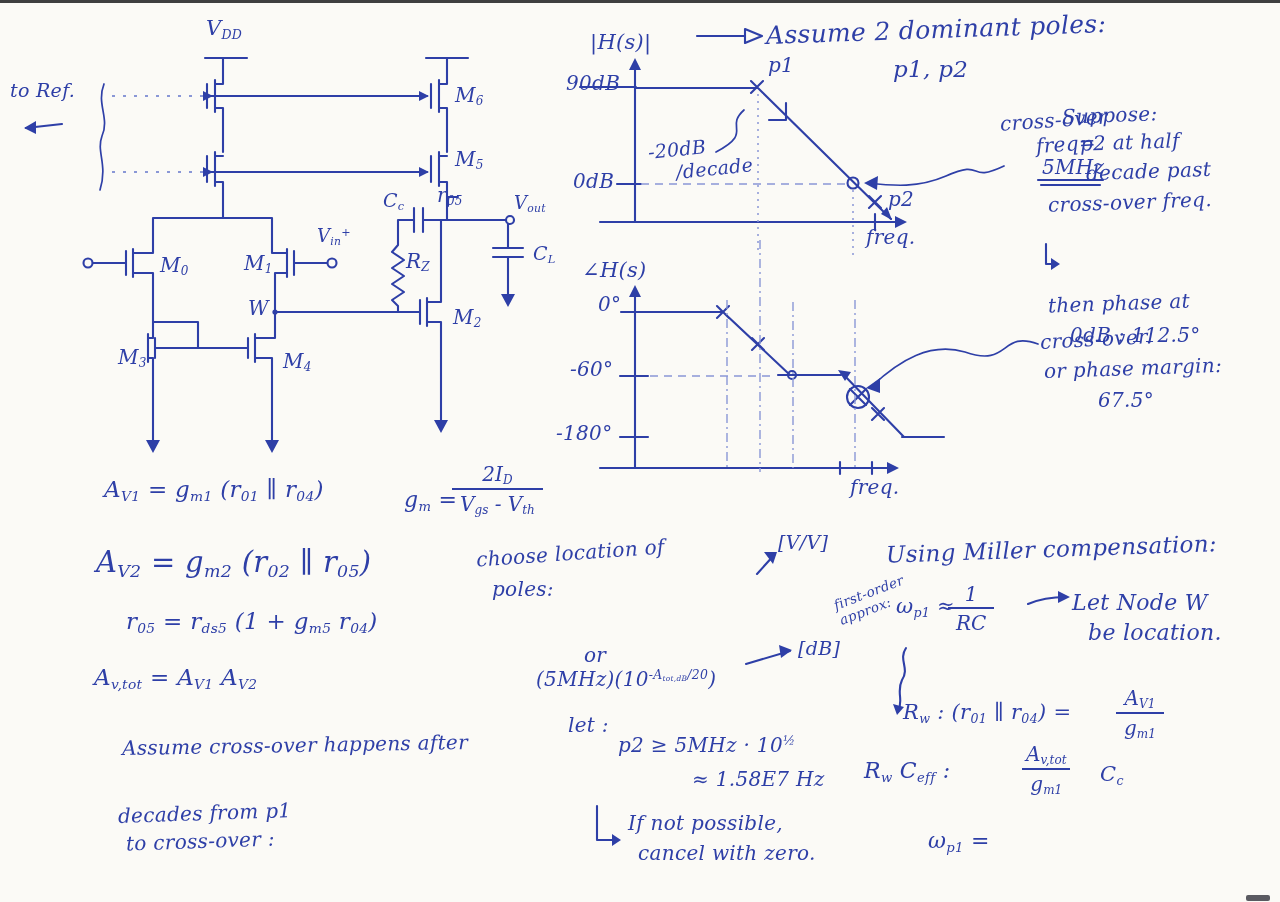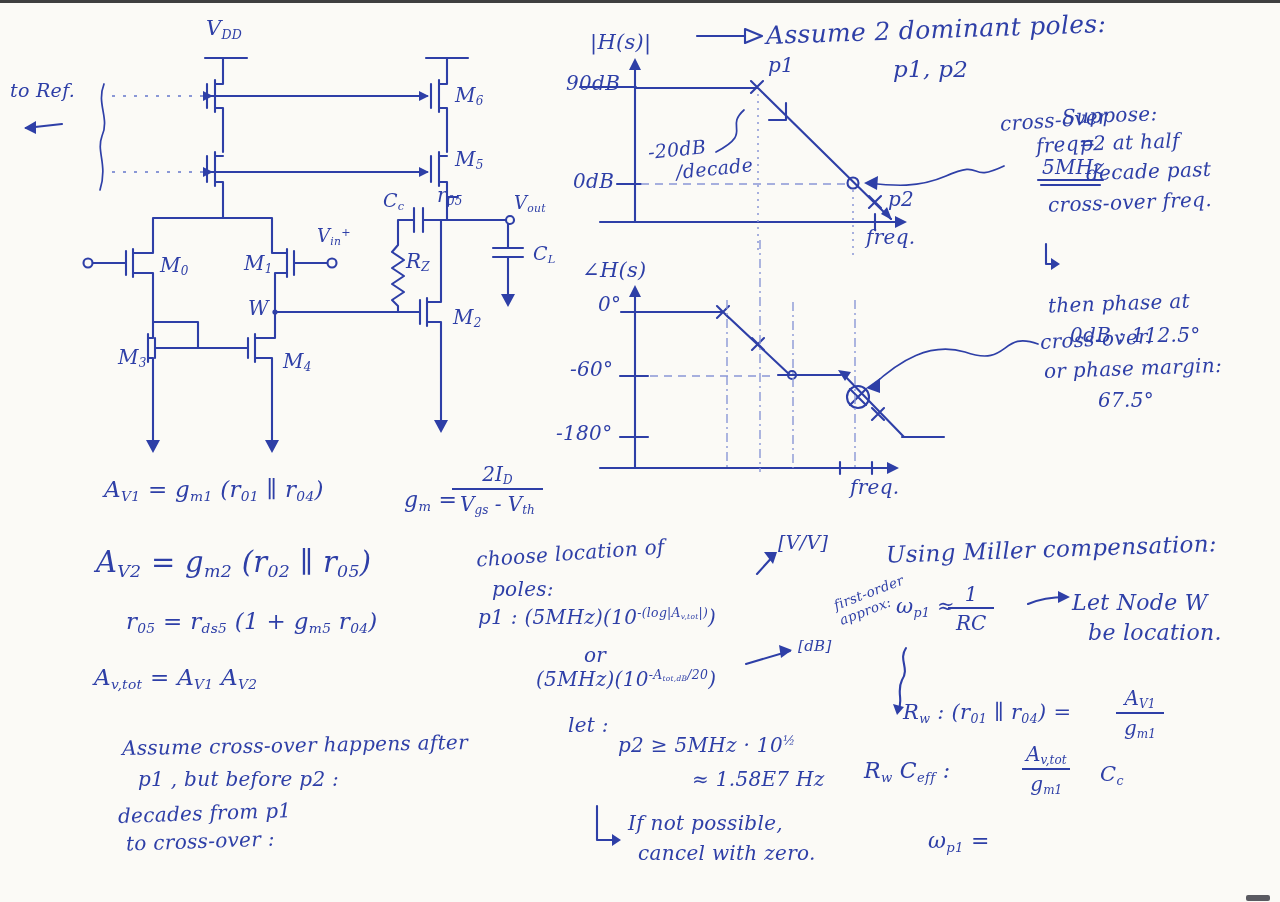--- a/index.html
+++ b/index.html
@@ -196,31 +196,29 @@
   <div class="hw" style="left:96px;top:546px;font-size:29px">A<sub>V2</sub> = g<sub>m2</sub> (r<sub>02</sub> ∥ r<sub>05</sub>)</div>
   <div class="hw" style="left:126px;top:608px;font-size:23px">r<sub>05</sub> = r<sub>ds5</sub> (1 + g<sub>m5</sub> r<sub>04</sub>)</div>
   <div class="hw" style="left:94px;top:664px;font-size:23px">A<sub>v,tot</sub> = A<sub>V1</sub> A<sub>V2</sub></div>
   <div class="hw" style="left:404px;top:487px;font-size:22px">g<sub>m</sub> =</div>
   <div class="frac" style="left:452px;top:462px">
     <div class="num">2I<sub>D</sub></div>
     <div class="den">V<sub>gs</sub> - V<sub>th</sub></div>
   </div>
 
   <div class="hw" style="left:122px;top:734px;transform:rotate(-1deg)">Assume cross-over happens after</div>
-  <div class="hw" style="left:138px;top:768px">p1 , but before p2 :</div>
   <div class="hw" style="left:118px;top:802px;transform:rotate(-2deg)">decades from p1</div>
   <div class="hw" style="left:126px;top:830px;transform:rotate(-2deg)">to cross-over :</div>
 
   <div class="hw" style="left:476px;top:542px;transform:rotate(-4deg)">choose location of</div>
   <div class="hw" style="left:492px;top:578px">poles:</div>
-  <div class="hw" style="left:478px;top:606px">p1 : (5MHz)(10<sup>-(log|A<sub>v,tot</sub>|)</sup>)</div>
   <div class="hw" style="left:778px;top:532px;font-size:19px">[V/V]</div>
   <div class="hw" style="left:584px;top:644px">or</div>
   <div class="hw" style="left:536px;top:668px">(5MHz)(10<sup>-A<sub>tot,dB</sub>/20</sup>)</div>
-  <div class="hw" style="left:798px;top:638px;font-size:15px">[dB]</div>
+  <div class="hw" style="left:798px;top:638px;font-size:19px">[dB]</div>
   <div class="hw" style="left:568px;top:714px">let :</div>
   <div class="hw" style="left:618px;top:734px">p2 ≥ 5MHz · 10<sup>½</sup></div>
   <div class="hw" style="left:692px;top:768px">≈ 1.58E7 Hz</div>
   <div class="hw" style="left:628px;top:812px">If not possible,</div>
   <div class="hw" style="left:638px;top:842px">cancel with zero.</div>
 
   <div class="hw" style="left:886px;top:536px;font-size:23px;transform:rotate(-2deg)">Using Miller compensation:</div>
   <div class="hw wrapnote" style="left:834px;top:580px;font-size:13.5px;transform:rotate(-21deg)">first-order approx:</div>
   <div class="hw" style="left:896px;top:594px;font-size:21px">ω<sub>p1</sub> ≈</div>
   <div class="frac" style="left:948px;top:582px">

